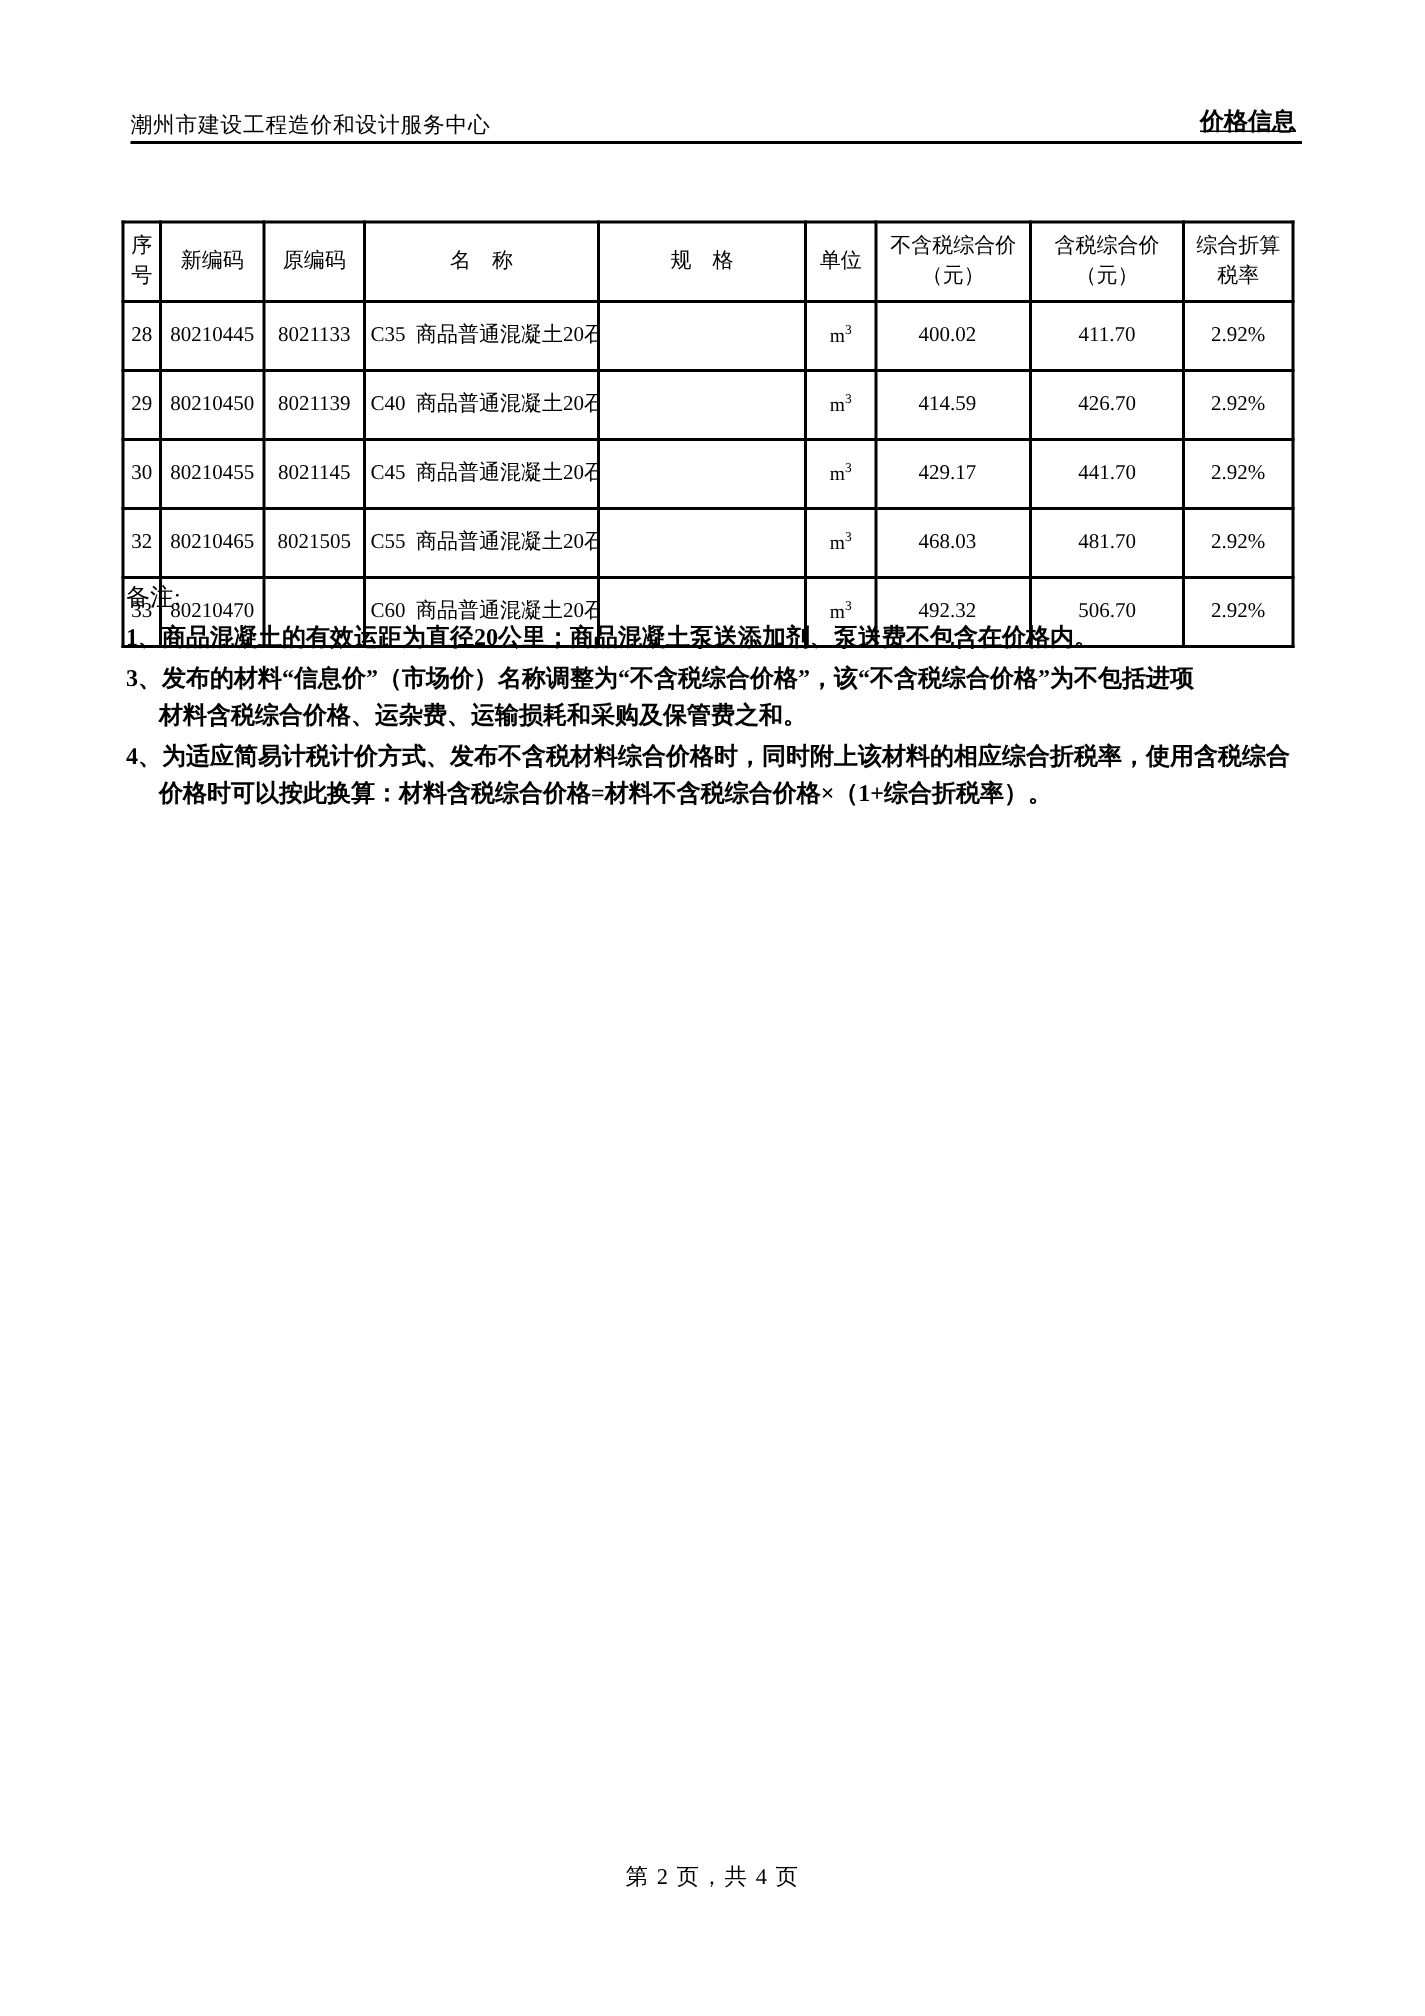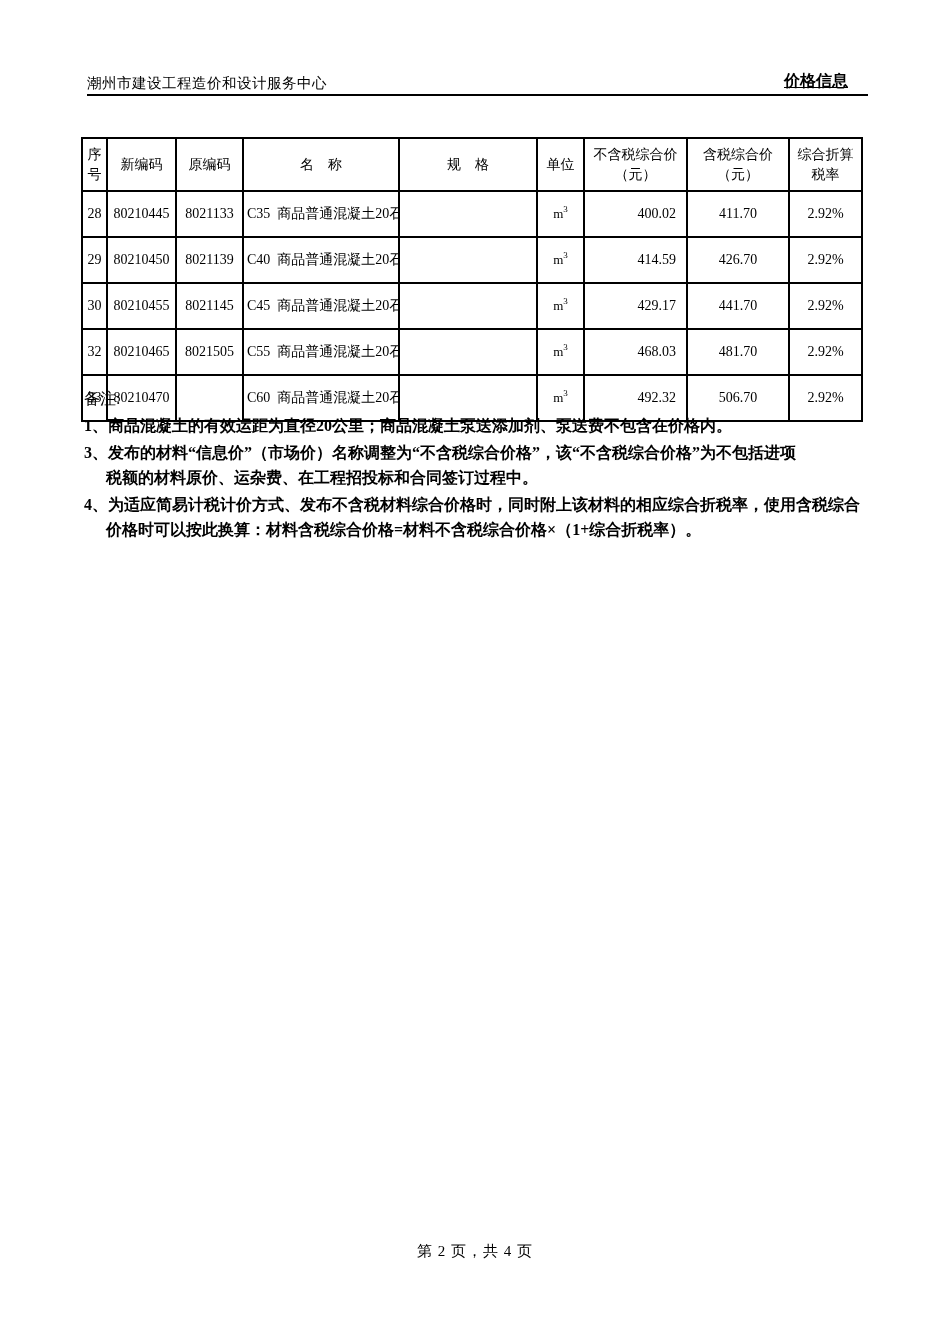--- a/index.html
+++ b/index.html
@@ -16,29 +16,29 @@
   
   .page-header {
     position: absolute; left: 87px; top: 70px; width: 781px; height: 26px;
     border-bottom: 2px solid #000;
   }
   .doc-title {
     position: absolute; left: 0; top: 4px; width: 740px;
     text-align: left; font-size: 14.5px; letter-spacing: 0.5px;
   }
   .header-right {
-    position: absolute; right: 20px; top: 1px;
+    position: absolute; right: 4px; top: 1px;
     font-size: 16px; font-weight: bold;
     text-decoration: underline;
     font-family: "Liberation Sans", "DejaVu Sans", sans-serif;
   }
 
   
   table.price-table {
-    position: absolute; left: 81px; top: 137px;
+    position: absolute; left: 81px; top: 147px;
     border-collapse: collapse;
     table-layout: fixed;
     width: 780px;
     font-size: 14px;
   }
   .price-table th, .price-table td {
     border: 2px solid #000;
     font-weight: normal;
     padding: 1px 2px;
     vertical-align: middle;
@@ -54,21 +54,21 @@
   .col-name  { width: 156px; }
   .col-spec  { width: 138px; }
   .col-unit  { width: 47px; }
   .col-pex   { width: 103px; }
   .col-pin   { width: 102px; }
   .col-rate  { width: 73px; }
   .price-table td.cell-name {
     text-align: left; padding-left: 3px; white-space: pre;
   }
   .price-table td.cell-price-excl {
-    text-align: right; padding-right: 10px;
+    padding-right: 10px;
   }
   .price-table td .unit-base { font-size: 13px; }
   .price-table td sup.unit-sup { font-size: 9px; line-height: 0; }
 
   
   .notes {
     position: absolute; left: 84px; top: 386px; width: 820px;
     font-size: 16px;
   }
   .notes-label { line-height: 26px; }
@@ -174,21 +174,21 @@
   </tbody>
 </table>
 
 <div class="notes">
   <div class="notes-label">备注:</div>
   <div class="note">
     <div class="note-line">1、商品混凝土的有效运距为直径20公里；商品混凝土泵送添加剂、泵送费不包含在价格内。</div>
   </div>
   <div class="note">
     <div class="note-line">3、发布的材料“信息价”（市场价）名称调整为“不含税综合价格”，该“不含税综合价格”为不包括进项</div>
-    <div class="note-line cont">税额的材料原价、运杂费、在工程招投标和合同签订过程中。</div>
+    <div class="note-line cont">材料含税综合价格、运杂费、运输损耗和采购及保管费之和。</div>
   </div>
   <div class="note">
     <div class="note-line">4、为适应简易计税计价方式、发布不含税材料综合价格时，同时附上该材料的相应综合折税率，使用含税综合</div>
     <div class="note-line cont">价格时可以按此换算：材料含税综合价格=材料不含税综合价格×（1+综合折税率）。</div>
   </div>
 </div>
 
 <div class="page-footer">第 2 页，共 4 页</div>
 
 </body></html>

